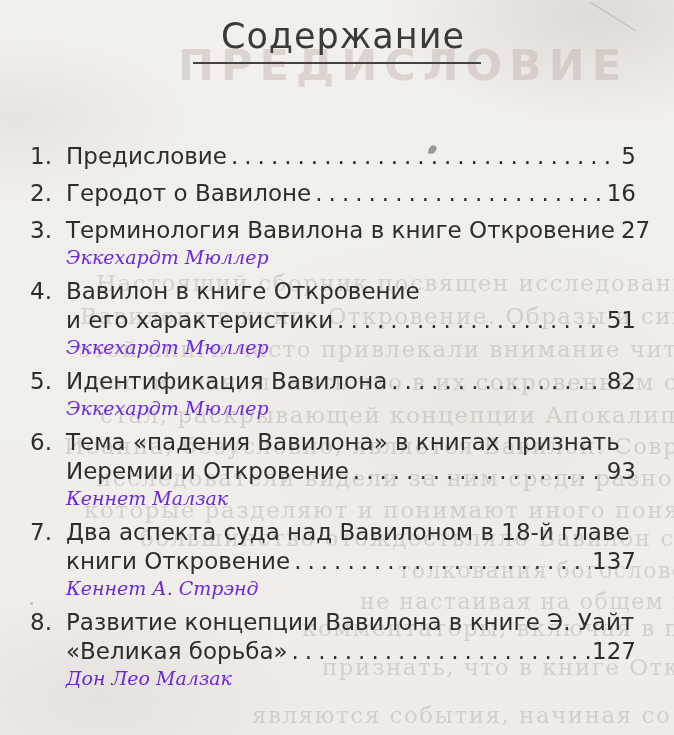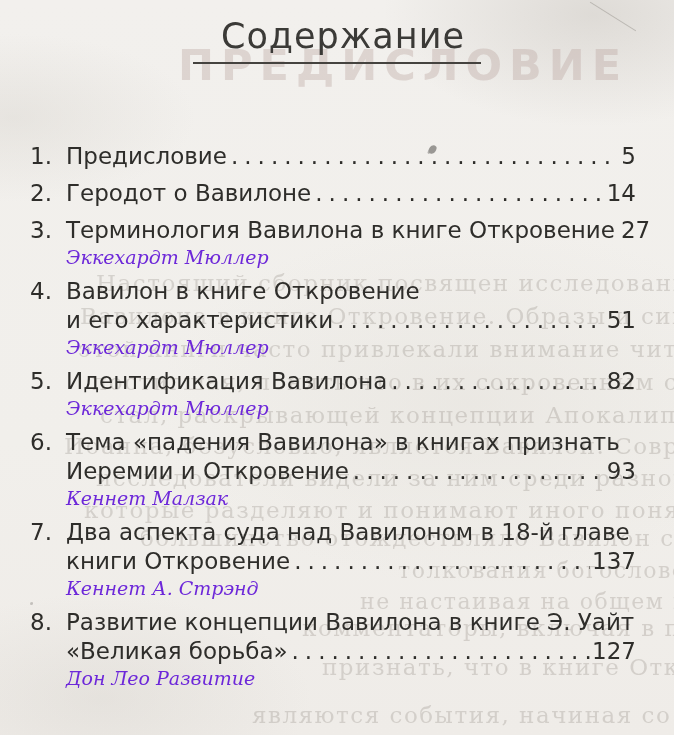--- a/index.html
+++ b/index.html
@@ -159,21 +159,21 @@
             </div>
           </span>
   </li>
 
   <li class="toc-item">
     <span class="num">2.</span>
     <span class="content">
             <div class="line line-last">
               <span class="t">Геродот о Вавилоне</span>
               <span class="dots">................................................................................</span>
-              <span class="pg">14</span>
+              <span class="pg">16</span>
             </div>
           </span>
   </li>
 
   <li class="toc-item">
     <span class="num">3.</span>
     <span class="content">
             <div class="line line-last">
               <span class="t">Терминология Вавилона в книге Откровение</span>
               <span class="dots">................................................................................</span>
@@ -236,19 +236,19 @@
 
   <li class="toc-item">
     <span class="num">8.</span>
     <span class="content">
             <div class="line">Развитие концепции Вавилона в книге Э. Уайт</div>
             <div class="line line-last">
               <span class="t">«Великая борьба»</span>
               <span class="dots">................................................................................</span>
               <span class="pg">127</span>
             </div>
-            <div class="author">Дон Лео Развитие</div>
+            <div class="author">Дон Лео Малзак</div>
           </span>
   </li>
 </ol>
   </div>
 
 </div>
 
 </body></html>

